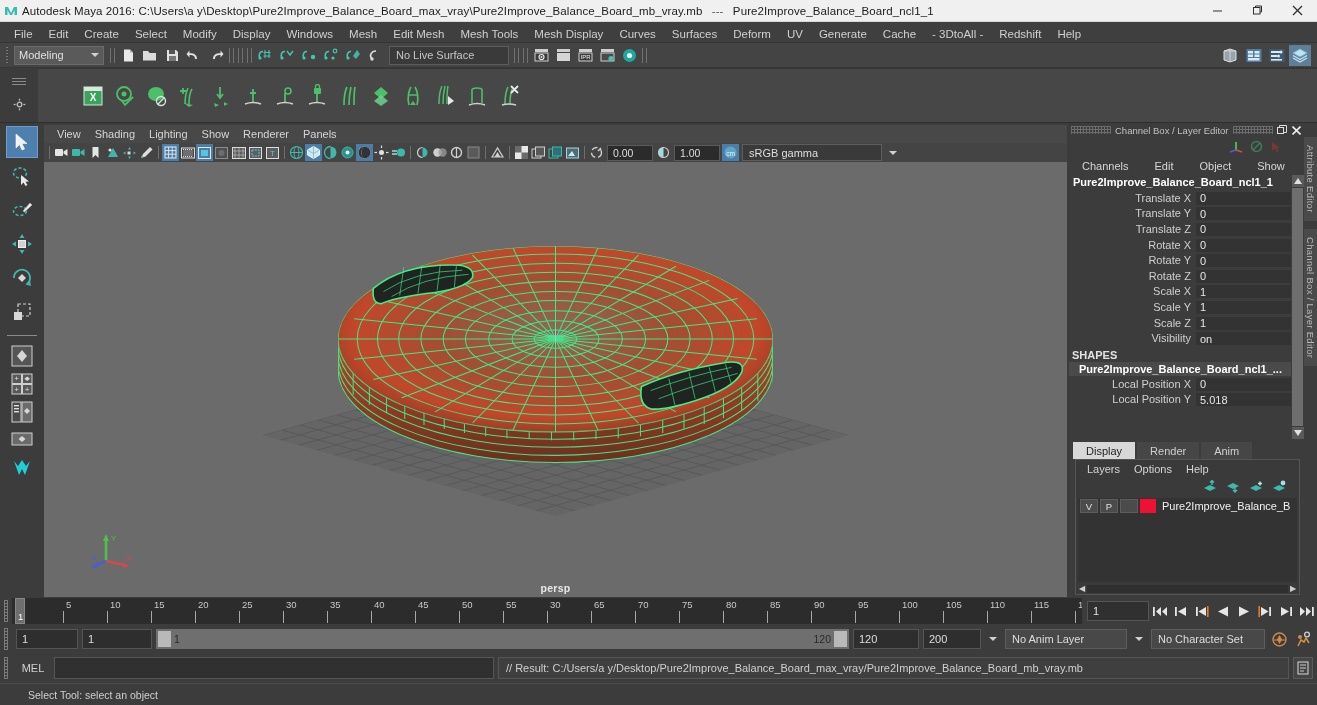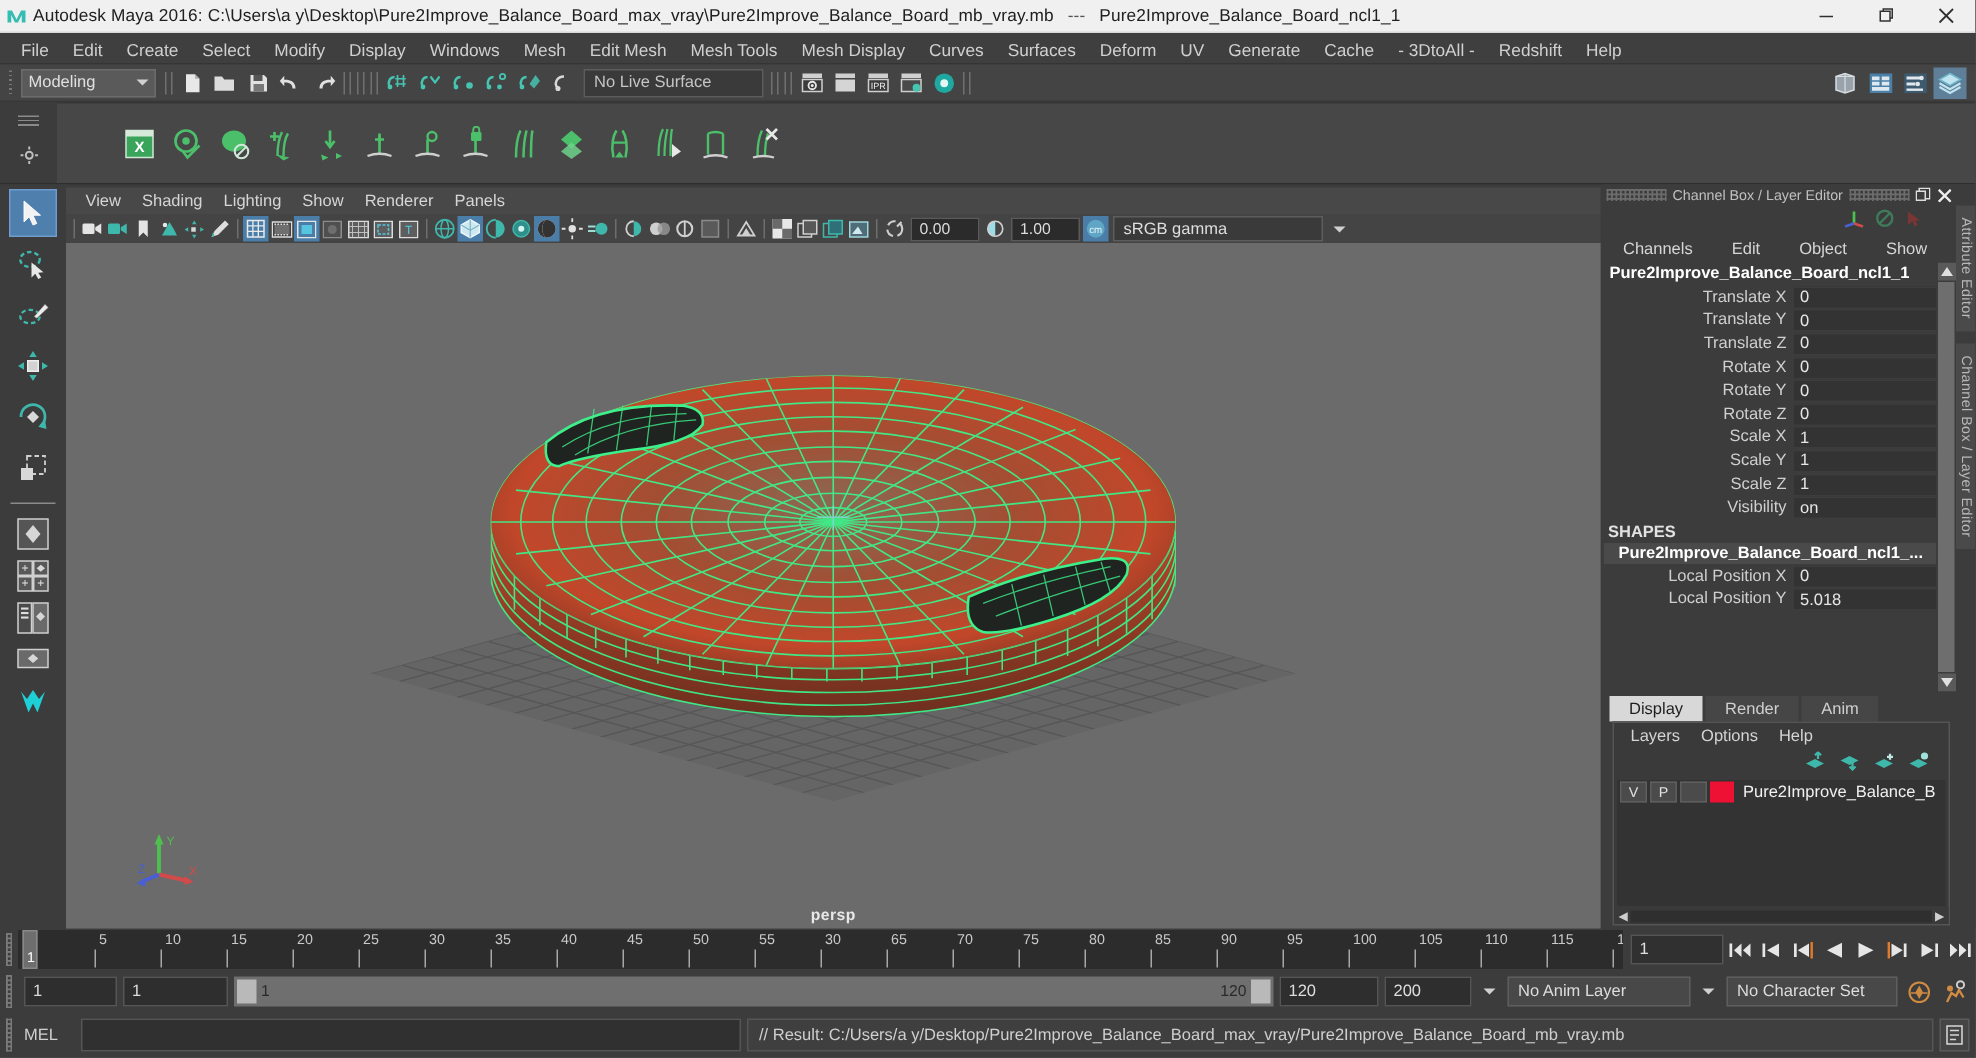--- a/index.html
+++ b/index.html
@@ -186,21 +186,21 @@
   .rangebar{ flex:1; height:20px; background:#6f6f6f; position:relative; display:flex;
       align-items:center; justify-content:space-between; padding:0 2px; }
   .range-handle{ width:13px;height:16px; background:#b9b9b9; }
   .range-lbl{ font-size:10.5px; color:#2a2a2a; padding:0 3px;}
   .dropfield{ height:20px; background:#484848; border:1px solid #5d5d5d; color:#ddd; font-size:11px;
       display:flex; align-items:center; padding-left:6px; }
   .drop-caret{ width:16px; display:flex; align-items:center; justify-content:center; }
 
   
   .cmd-row{ height:30px; display:flex; align-items:center; background:#3c3c3c; flex:0 0 30px; gap:4px; }
-  .mel-lbl{ width:34px; text-align:left; font-size:11px; color:#d0d0d0; }
+  .mel-lbl{ width:34px; text-align:center; font-size:11px; color:#d0d0d0; }
   .mel-input{ width:440px; height:22px; background:#303030; border:1px solid #555; }
   .mel-result{ flex:1; height:22px; background:#3f3f3f; border:1px solid #555;
       display:flex; align-items:center; padding-left:7px; font-size:11px; color:#cfcfcf;
       white-space:nowrap; overflow:hidden; }
   .mel-btn{ width:20px;height:22px; background:#454545; border:1px solid #5a5a5a;
       display:flex;align-items:center;justify-content:center; margin-right:4px;}
 
   .helpline{ height:22px; display:flex; align-items:center; background:#3c3c3c; flex:0 0 22px;
       border-top:1px solid #4a4a4a; }
   .help-text{ font-size:10.5px; color:#cfcfcf; padding-left:28px; }
@@ -1432,14 +1432,17 @@
     <input class="mel-input" style="color: rgb(224, 224, 224); font-size: 11px; padding-left: 5px;" value="">
     <div class="mel-result">// Result: C:/Users/a y/Desktop/Pure2Improve_Balance_Board_max_vray/Pure2Improve_Balance_Board_mb_vray.mb</div>
     <div class="mel-btn">
       <svg width="12" height="14" viewBox="0 0 12 14">
           <rect x="1" y="1" width="10" height="12" fill="none" stroke="#d8d8d8"></rect>
           <path d="M3 4 H9 M3 7 H9 M3 10 H7" stroke="#d8d8d8" stroke-width=".9"></path>
         </svg>
     </div>
   </div>
 
+  <div class="helpline">
+    <span class="help-text">Select Tool: select an object</span>
+  </div>
 
 </div>
 
 </body></html>

